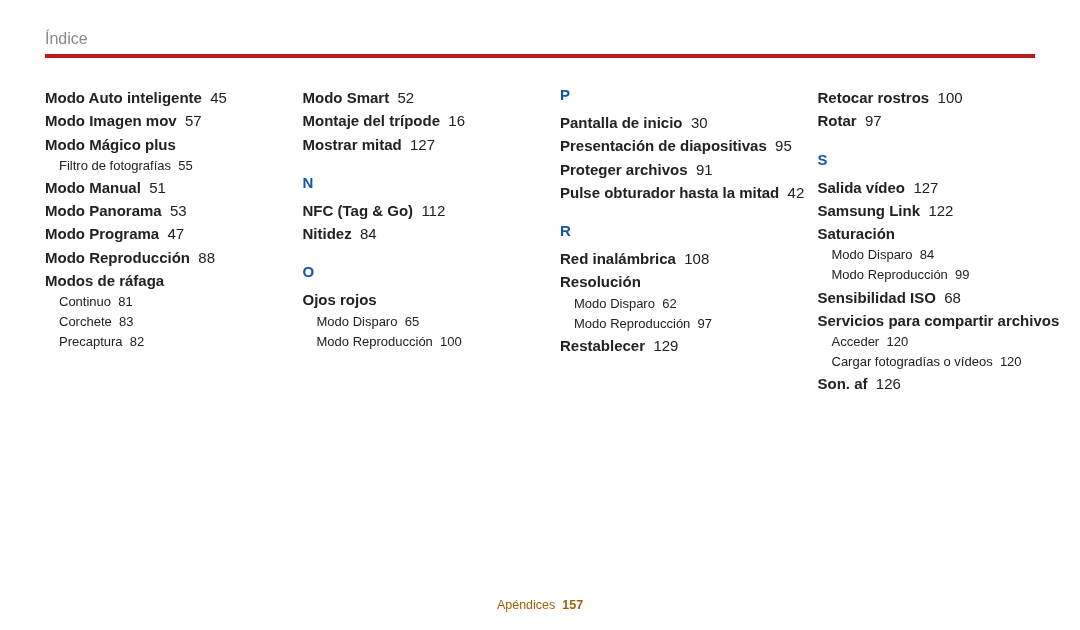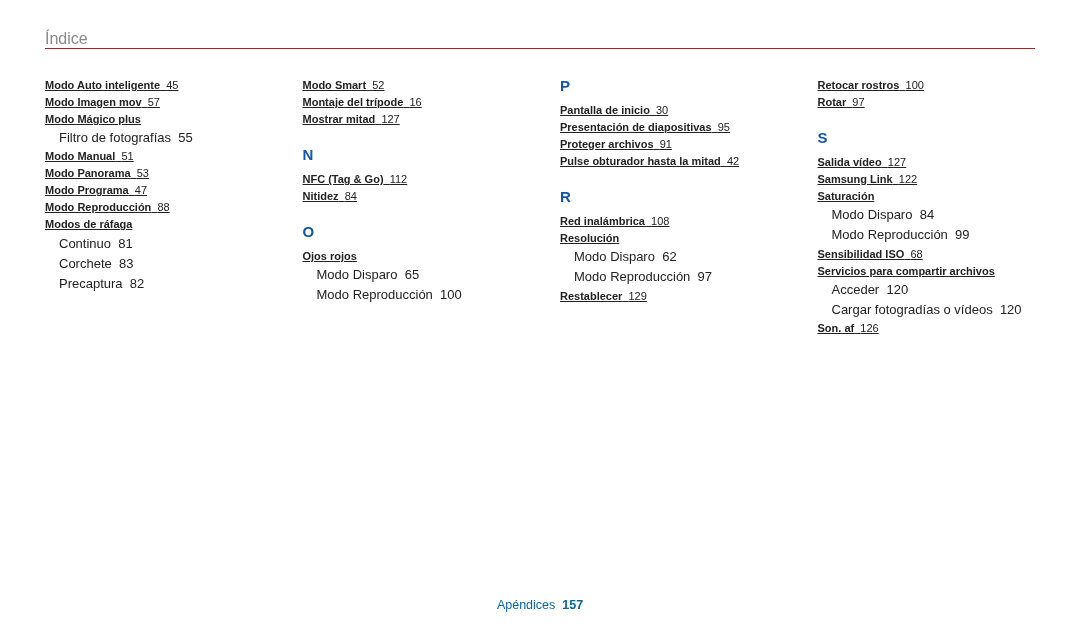--- a/index.html
+++ b/index.html
@@ -15,61 +15,61 @@
     padding: 30px 45px 0 45px;
     box-sizing: border-box;
     width: 100%;
     height: 100%;
     position: relative;
   }
   .header {
     color: #8a8a8a;
     font-size: 16px;
     font-weight: 400;
-    border-bottom: 1px solid #b91c1c;
+    padding-bottom: 6px;
+    border-bottom: 4px solid #b91c1c;
     margin-bottom: 28px;
   }
   .columns {
     display: flex;
     gap: 40px;
   }
   .col {
     flex: 1;
     min-width: 0;
   }
   .letter {
     color: #1357a6;
     font-weight: 700;
     font-size: 15px;
     margin-top: 18px;
     margin-bottom: 8px;
   }
   .col .letter:first-child { margin-top: 0; }
   .entry {
-    font-size: 11px;
+    font-size: 15px;
     line-height: 1.55;
     white-space: nowrap;
-    text-decoration: underline;
   }
   .entry .label { font-weight: 700; }
   .entry .page-num { font-weight: 400; }
   .sub {
     font-size: 13px;
     line-height: 1.55;
     font-weight: 400;
     padding-left: 14px;
     white-space: nowrap;
   }
   .footer {
     position: absolute;
     bottom: 18px;
     left: 0; right: 0;
     text-align: center;
     font-size: 12.5px;
-    color: #0369a1;
+    color: #a16207;
   }
   .footer .fpage { font-weight: 700; }
 </style>
 </head>
 <body>
 
 <div class="page">
   <div class="header">Índice</div>
   <div class="columns">
       <div class="col">

